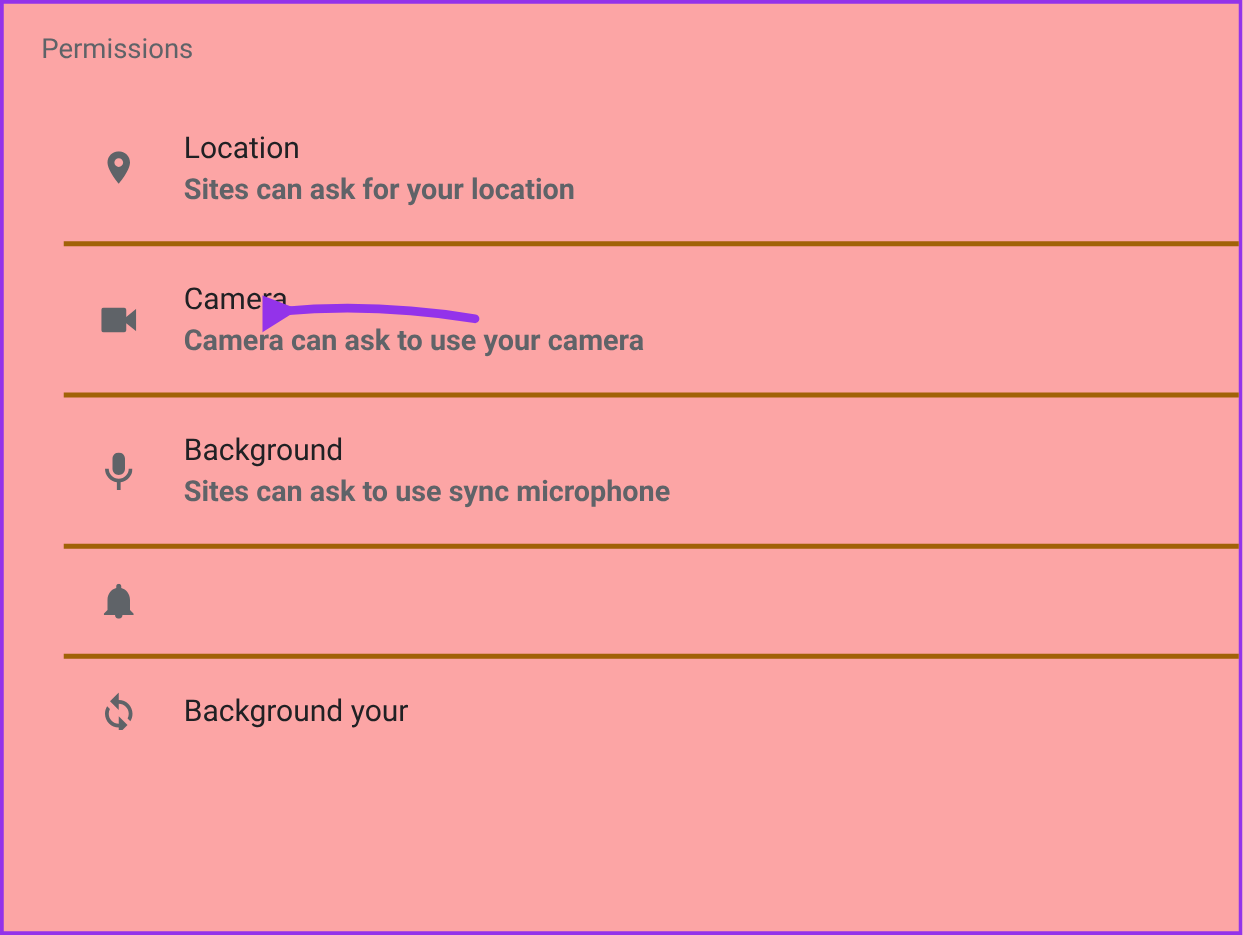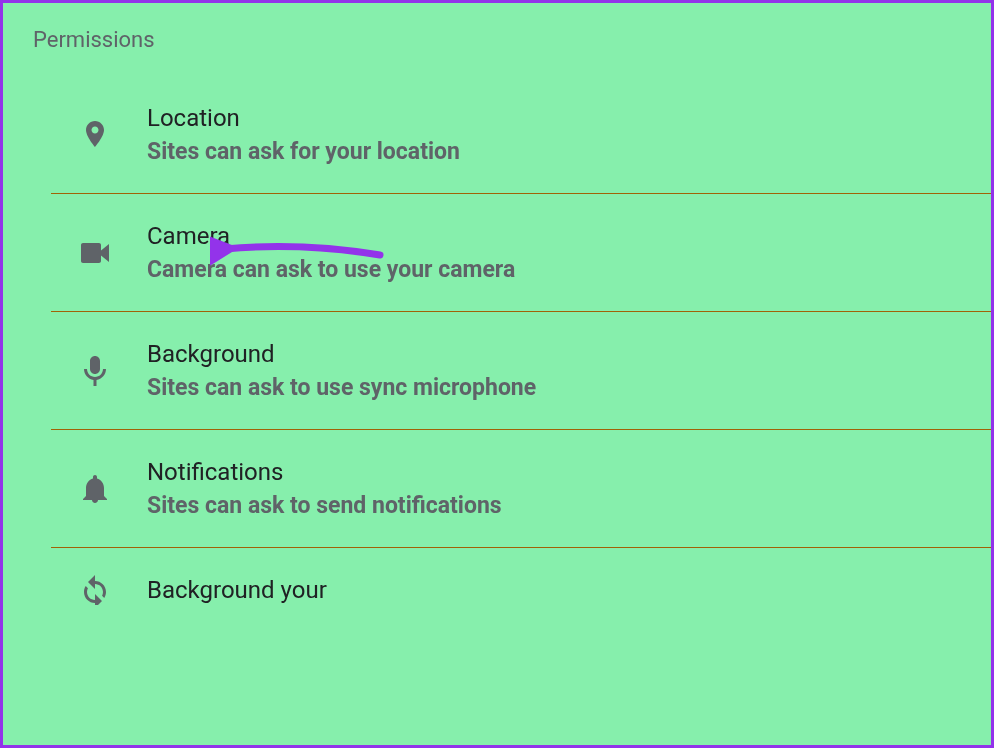--- a/index.html
+++ b/index.html
@@ -11,38 +11,38 @@
       font-family: -apple-system, BlinkMacSystemFont, "Segoe UI", Roboto, Arial, sans-serif;
       background: #ffffff;
       width: 994px;
       height: 748px;
       position: relative;
     }
     .panel {
       border: 3px solid #9333ea;
       width: 994px;
       height: 748px;
-      background: #86efac;
+      background: #fca5a5;
     }
     .section-header {
       padding: 24px 30px 24px 30px;
       font-size: 22px;
       color: #5f6368;
       font-weight: 400;
     }
     .permission-list {
       display: flex;
       flex-direction: column;
       padding-left: 48px;
     }
     .permission-item {
       display: flex;
       align-items: center;
       padding: 28px 30px;
-      border-top: 1px solid #a16207;
+      border-top: 4px solid #a16207;
       cursor: pointer;
       position: relative;
     }
     .permission-item:first-child {
       border-top: none;
     }
     .permission-icon {
       width: 28px;
       height: 28px;
       margin-right: 38px;
@@ -117,24 +117,20 @@
         <div class="permission-desc">Sites can ask to use sync microphone</div>
       </div>
     </div>
 
     <div class="permission-item">
       <span class="permission-icon">
         <svg width="24" height="28" viewBox="0 0 24 28" fill="#5f6368">
           <path d="M12 28c1.66 0 3-1.34 3-3H9c0 1.66 1.34 3 3 3zm9-7V13c0-4.61-2.94-8.47-7-9.55V2c0-1.1-.9-2-2-2s-2 .9-2 2v1.45C5.94 4.53 3 8.39 3 13v8l-3 3v1h24v-1l-3-3z"></path>
         </svg>
       </span>
-      <div class="permission-text">
-        <div class="permission-title">Notifications</div>
-        <div class="permission-desc">Sites can ask to send notifications</div>
-      </div>
     </div>
 
     <div class="permission-item">
       <span class="permission-icon">
         <svg width="26" height="30" viewBox="0 0 26 30" fill="#5f6368">
           <path d="M13 5V0L6 7l7 7V9c4.42 0 8 3.58 8 8 0 1.35-.34 2.62-.93 3.73l2.19 2.19C23.4 21.19 24 19.17 24 17c0-6.08-4.92-11-11-11zm0 20c-4.42 0-8-3.58-8-8 0-1.35.34-2.62.93-3.73L3.74 11.08C2.6 12.81 2 14.83 2 17c0 6.08 4.92 11 11 11v5l7-7-7-7v6z"></path>
         </svg>
       </span>
       <div class="permission-text">
         <div class="permission-title">Background your</div>

